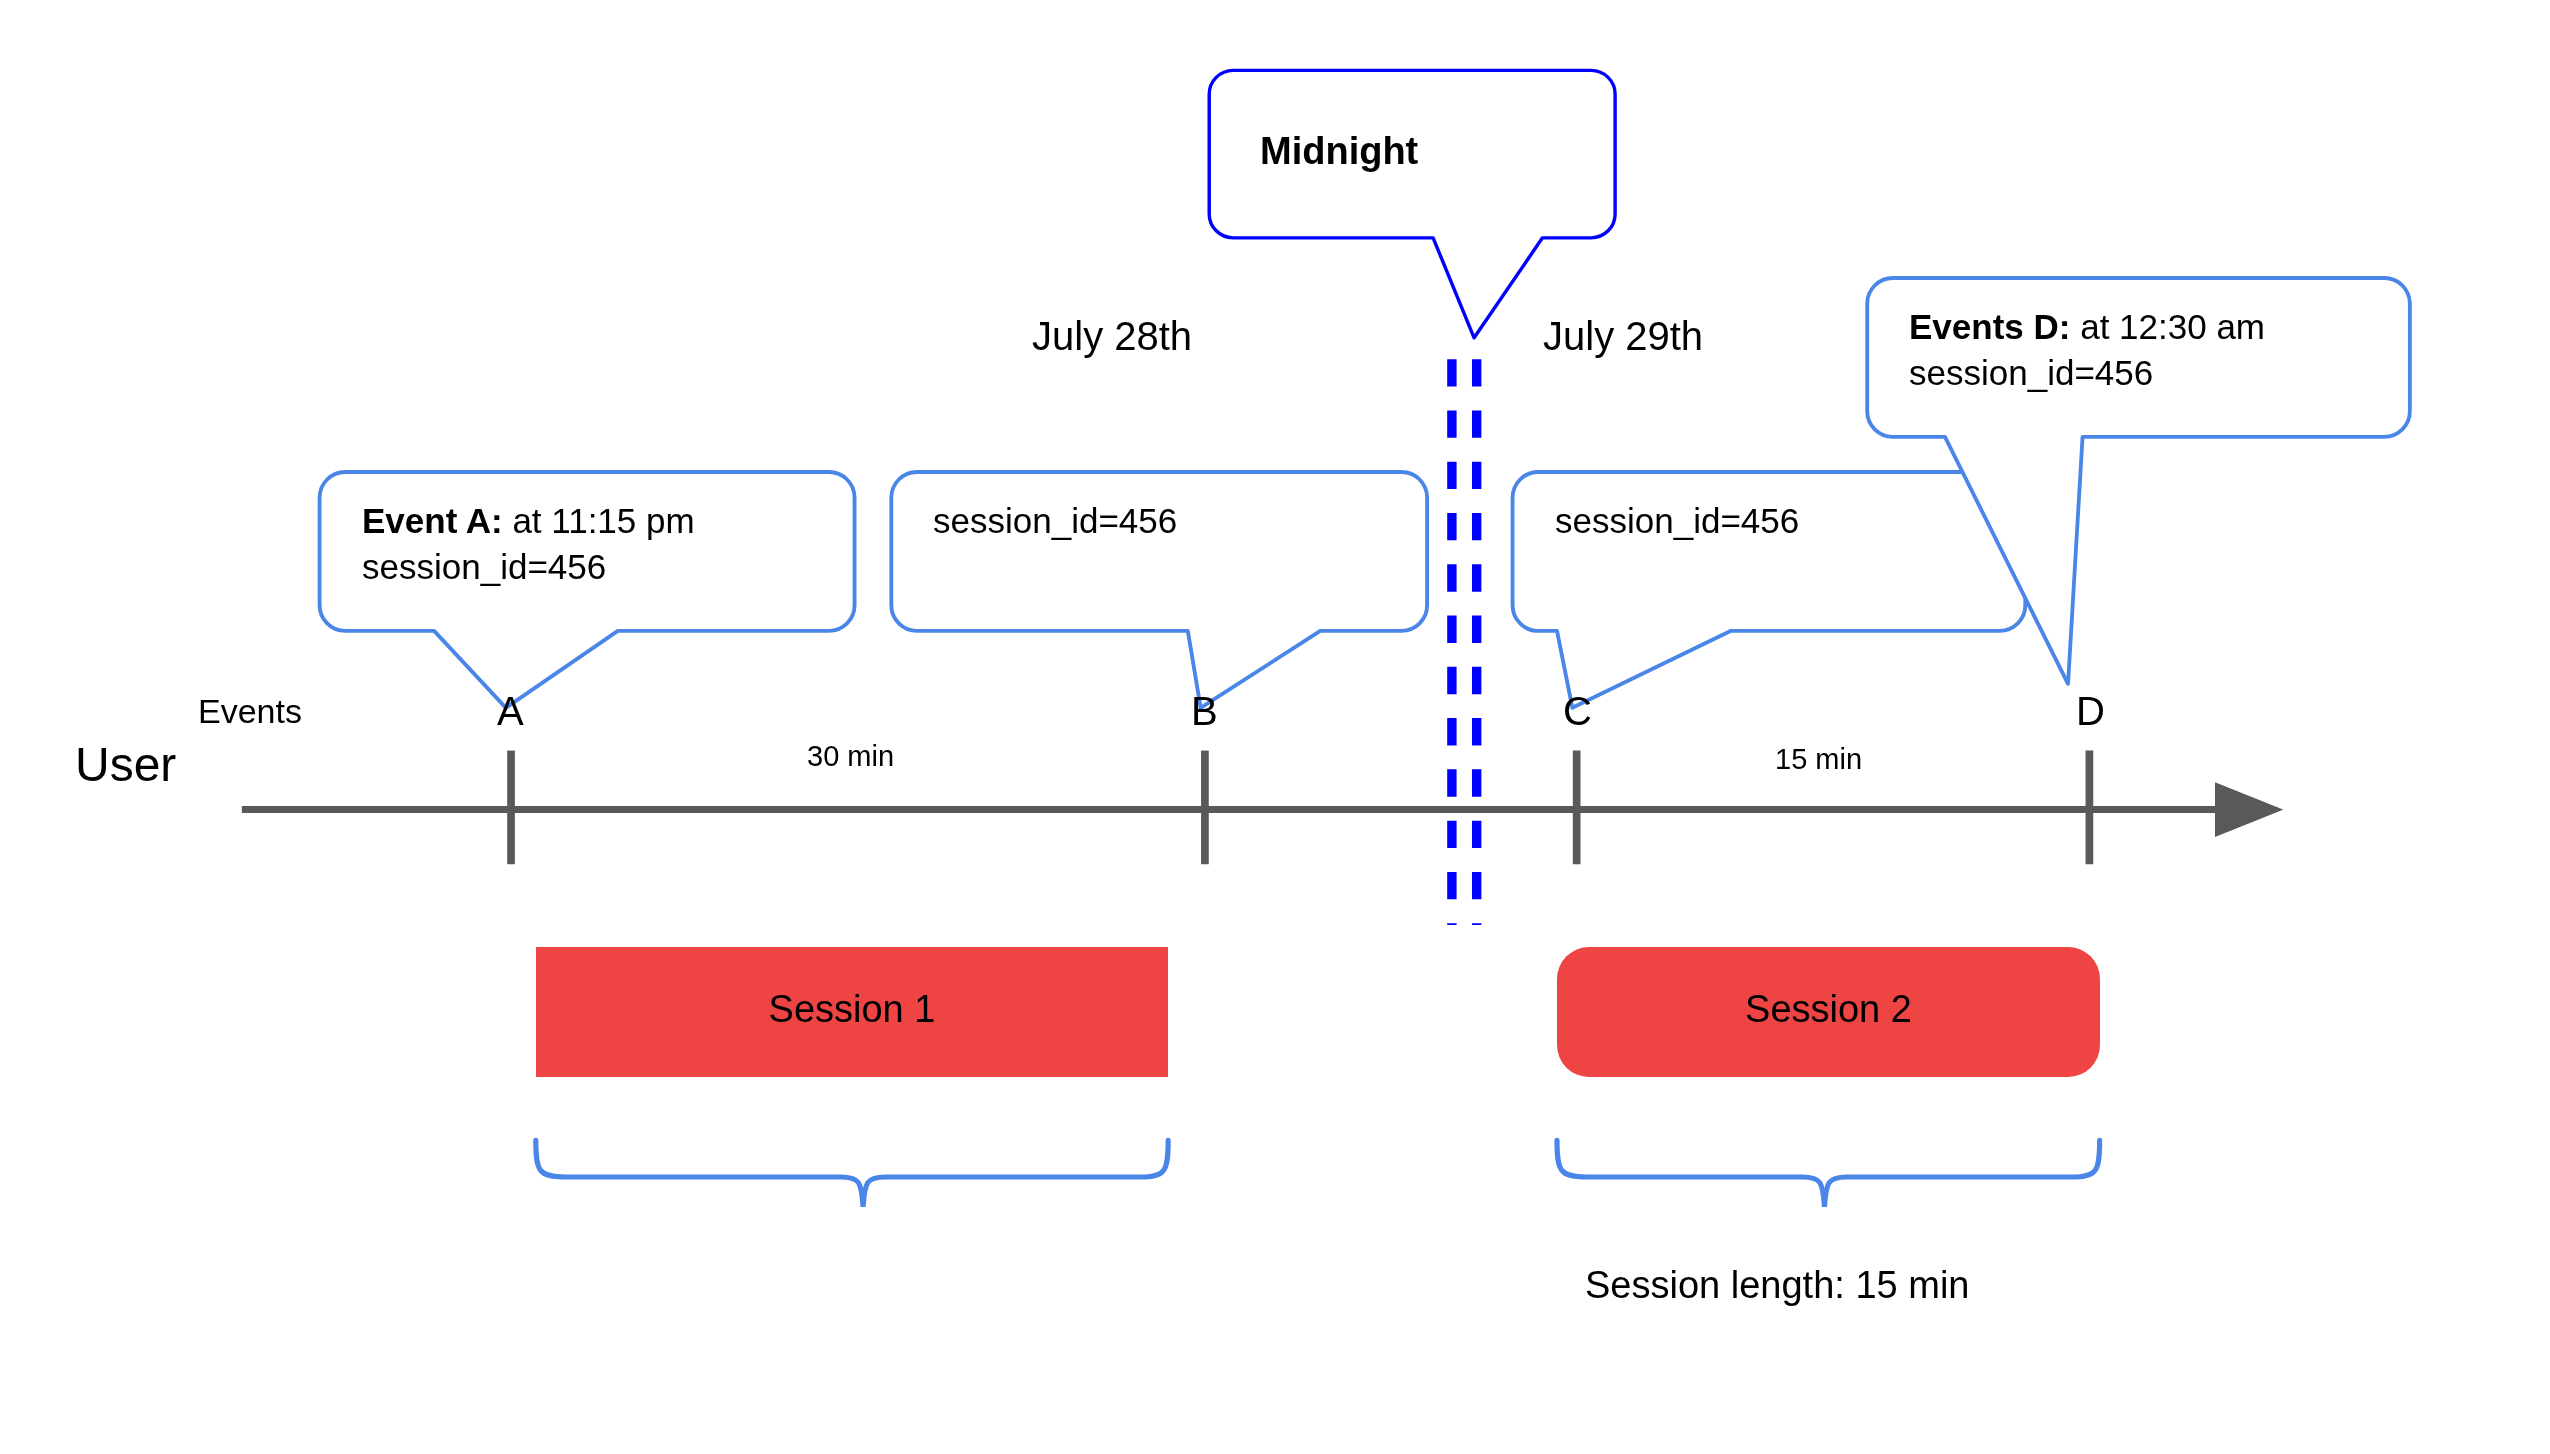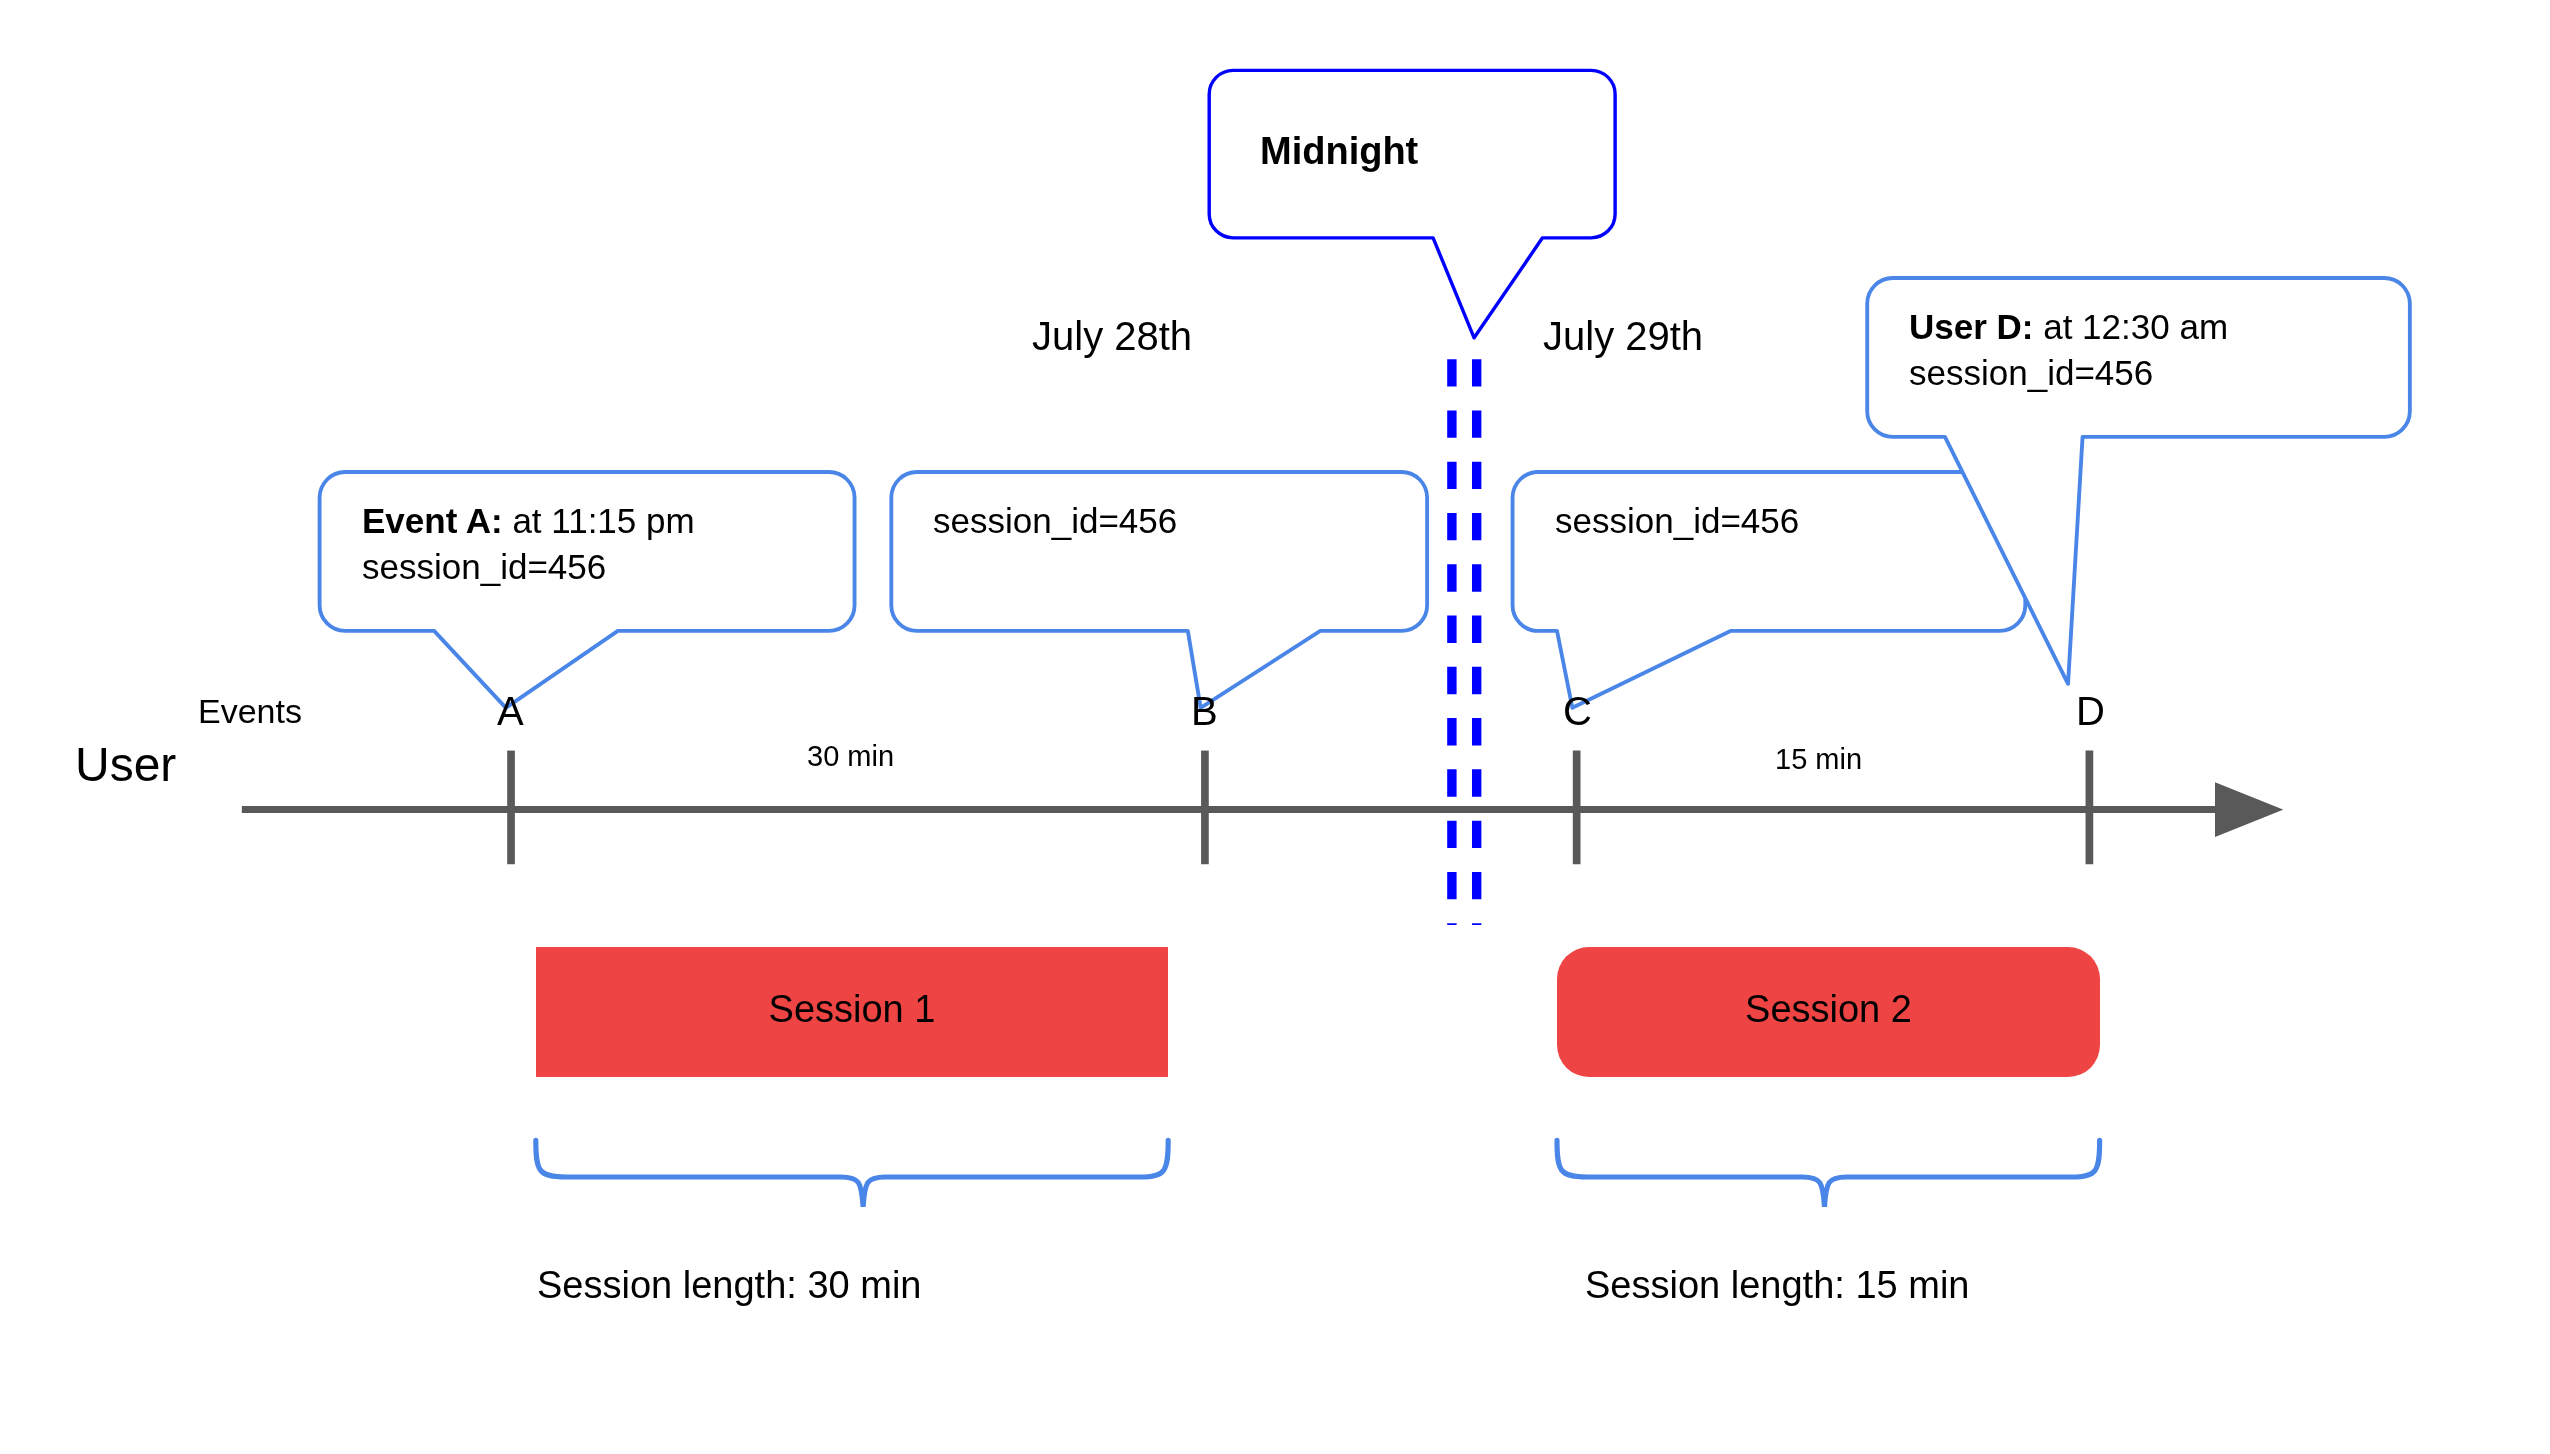--- a/index.html
+++ b/index.html
@@ -159,21 +159,21 @@
   <div class="callout-text" style="left:933px;top:498px;">
     <div class="rest">session_id=456</div>
   </div>
 
   <div class="callout-text" style="left:1555px;top:498px;">
     <div class="rest">session_id=456</div>
   </div>
 
   <div class="callout-text" style="left:1909px;top:304px;">
     <div>
-      <span class="lead">User D:</span><span class="rest"> at 12:30 am</span>
+      <span class="lead">Events D:</span><span class="rest"> at 12:30 am</span>
     </div>
     <div class="rest">session_id=456</div>
   </div>
 
   <div class="row-label-events" style="left:198px;top:692px;">Events</div>
   <div class="row-label-user" style="left:75px;top:737px;">User</div>
 
   <div class="marker-label" style="left:497px;top:689px;">A</div>
   <div class="marker-label" style="left:1191px;top:689px;">B</div>
   <div class="marker-label" style="left:1563px;top:689px;">C</div>
@@ -183,17 +183,16 @@
   <div class="dur-label" style="left:1775px;top:743px;">15 min</div>
 
   <div class="session-bar" style="left:536px;top:947px;width:632px;height:130px;">
     <div class="session-bar-label" style="top:41px;">Session 1</div>
   </div>
 
   <div class="session-bar" style="left:1557px;top:947px;width:543px;height:130px;border-radius:32px;">
     <div class="session-bar-label" style="top:41px;">Session 2</div>
   </div>
 
-  <div class="sess-len-label" style="left:537px;top:1264px;">Session length: 30 min</div>
   <div class="sess-len-label" style="left:1585px;top:1264px;">Session length: 15 min</div>
 
 </div>
 
 
 </body></html>

